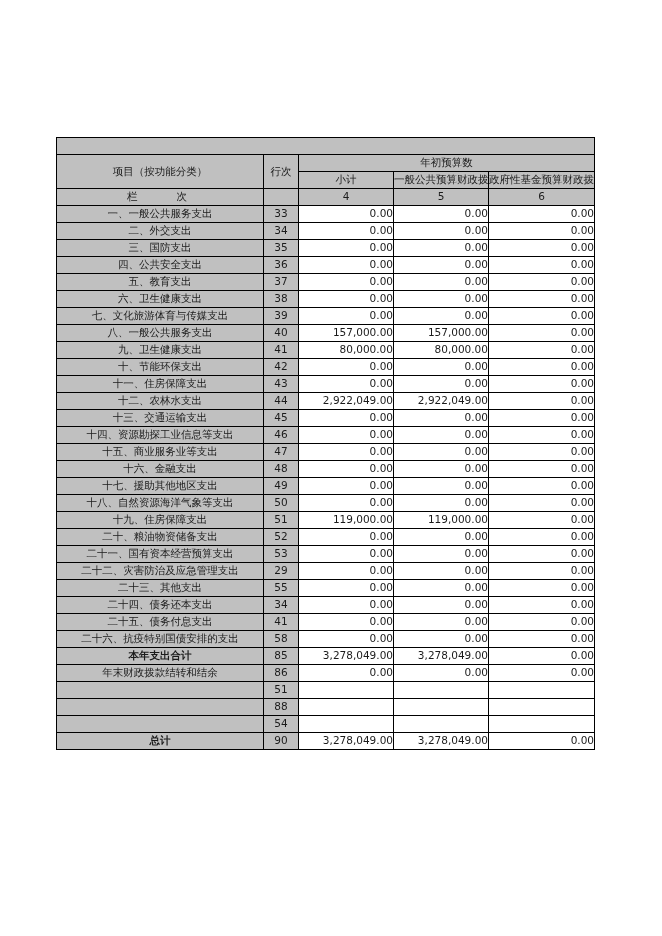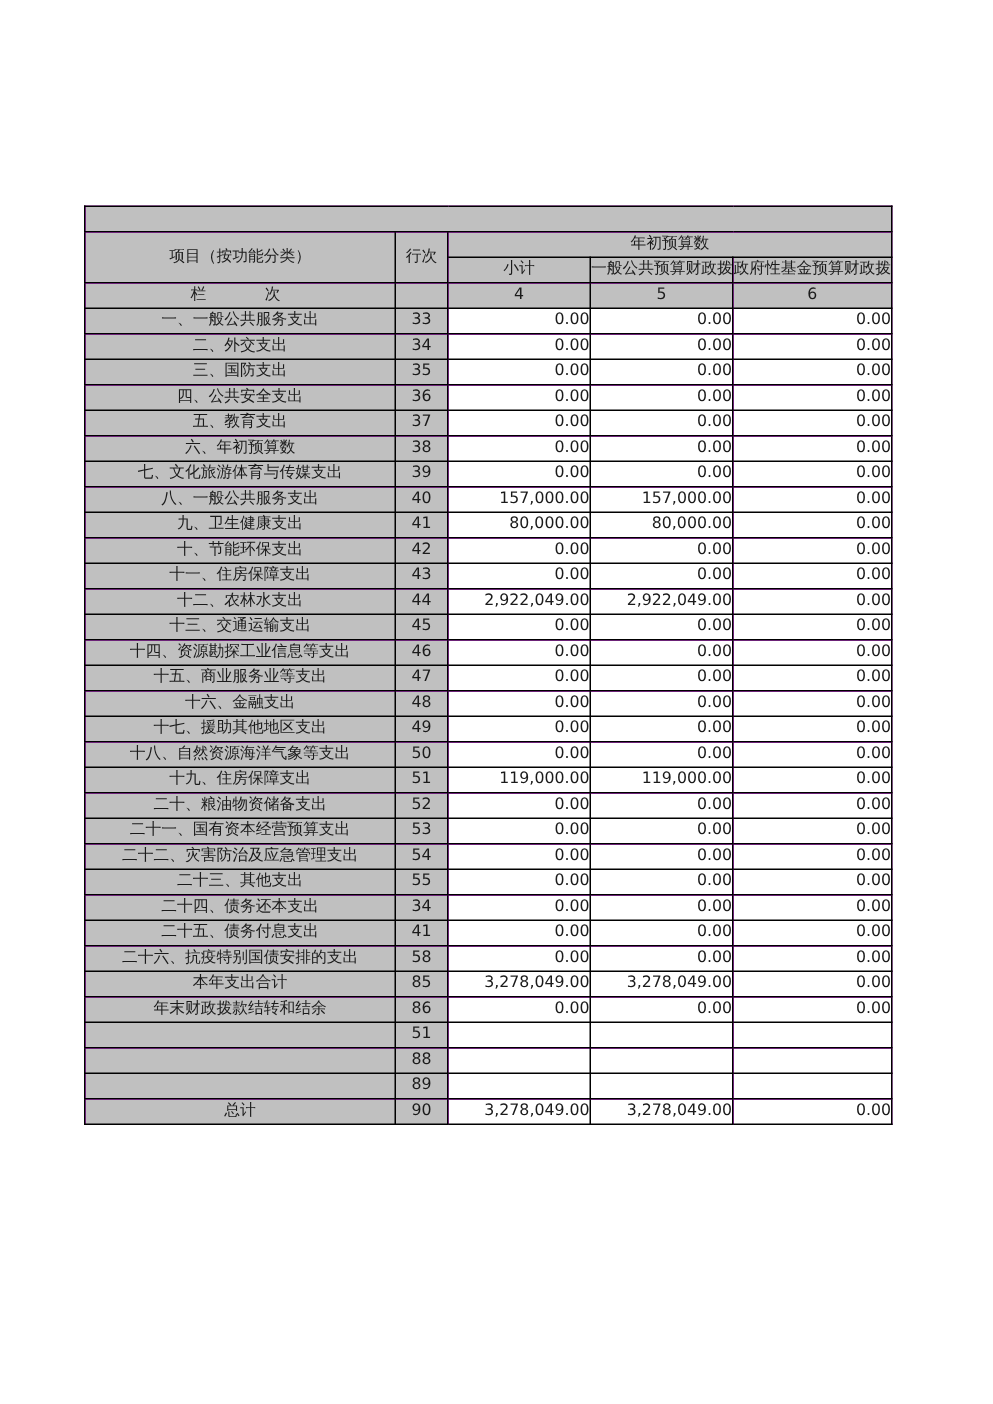--- a/index.html
+++ b/index.html
@@ -20,21 +20,21 @@
     position: absolute;
     left: 56px;
     top: 137px;
     width: 538px;
   }
 
   table.budget {
     border-collapse: collapse;
     table-layout: fixed;
     width: 538px;
-    background: #d946ef;
+    background: #fca5a5;
   }
 
   table.budget td {
     border: 1px solid #000000;
     padding: 0;
     font-size: 10.5px;
     line-height: 1.1;
     height: 17px;
     box-sizing: border-box;
     vertical-align: middle;
@@ -50,21 +50,21 @@
   col.c-fund { width: 106px; }
 
   
   .sh { background: #c0c0c0; }
   .wh { background: #ffffff; }
 
   
   .tl  { text-align: center;   padding-left: 4px; }
   .tc  { text-align: center; }
   .tr  { text-align: right;  padding-right: 4px; }
-  .bold { font-weight: normal; }
+  .bold { font-weight: bold; }
 
   
   .band td { height: 14px; border-left: 1px solid #000; border-right: 1px solid #000;
              border-top: 2px solid #000; border-bottom: 1px solid #000; }
 
   
   .hdr td { height: 22px; }
   .hdr-tall td { height: 31px; }
   .colnum td { height: 15px; font-size: 10px; }
 
@@ -144,21 +144,21 @@
           <td class="wh tr">0.00</td>
         </tr>
         <tr>
           <td class="sh tl">五、教育支出</td>
           <td class="sh tc">37</td>
           <td class="wh tr">0.00</td>
           <td class="wh tr">0.00</td>
           <td class="wh tr">0.00</td>
         </tr>
         <tr>
-          <td class="sh tl">六、年初预算数</td>
+          <td class="sh tl">六、卫生健康支出</td>
           <td class="sh tc">38</td>
           <td class="wh tr">0.00</td>
           <td class="wh tr">0.00</td>
           <td class="wh tr">0.00</td>
         </tr>
         <tr>
           <td class="sh tl">七、文化旅游体育与传媒支出</td>
           <td class="sh tc">39</td>
           <td class="wh tr">0.00</td>
           <td class="wh tr">0.00</td>
@@ -257,21 +257,21 @@
         </tr>
         <tr class="thick-bottom">
           <td class="sh tl">二十一、国有资本经营预算支出</td>
           <td class="sh tc">53</td>
           <td class="wh tr">0.00</td>
           <td class="wh tr">0.00</td>
           <td class="wh tr">0.00</td>
         </tr>
         <tr>
           <td class="sh tl">二十二、灾害防治及应急管理支出</td>
-          <td class="sh tc">54</td>
+          <td class="sh tc">29</td>
           <td class="wh tr">0.00</td>
           <td class="wh tr">0.00</td>
           <td class="wh tr">0.00</td>
         </tr>
         <tr>
           <td class="sh tl">二十三、其他支出</td>
           <td class="sh tc">55</td>
           <td class="wh tr">0.00</td>
           <td class="wh tr">0.00</td>
           <td class="wh tr">0.00</td>
@@ -320,21 +320,21 @@
         </tr>
         <tr>
           <td class="sh tl"></td>
           <td class="sh tc">88</td>
           <td class="wh tr"></td>
           <td class="wh tr"></td>
           <td class="wh tr"></td>
         </tr>
         <tr>
           <td class="sh tl"></td>
-          <td class="sh tc">89</td>
+          <td class="sh tc">54</td>
           <td class="wh tr"></td>
           <td class="wh tr"></td>
           <td class="wh tr"></td>
         </tr>
         <tr class="thick-bottom">
           <td class="sh tc bold">总计</td>
           <td class="sh tc">90</td>
           <td class="wh tr">3,278,049.00</td>
           <td class="wh tr">3,278,049.00</td>
           <td class="wh tr">0.00</td>

